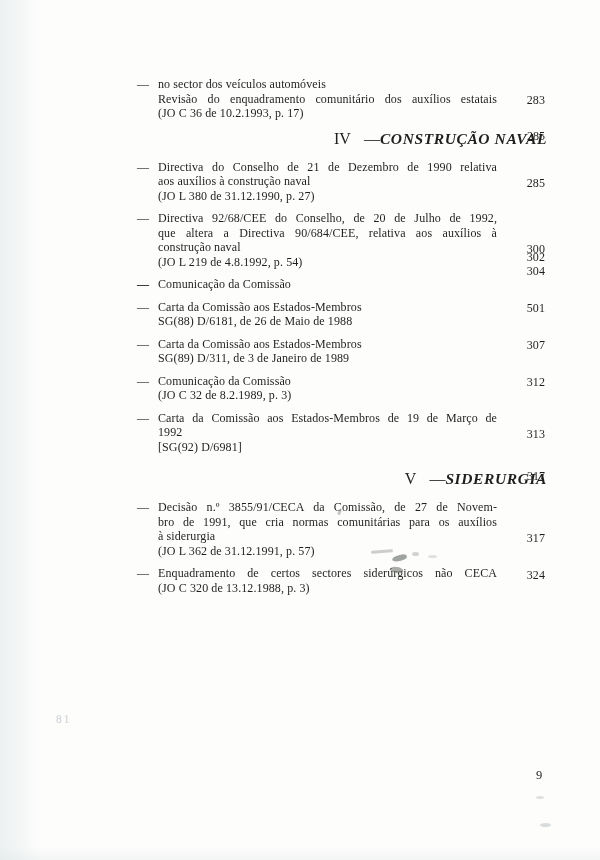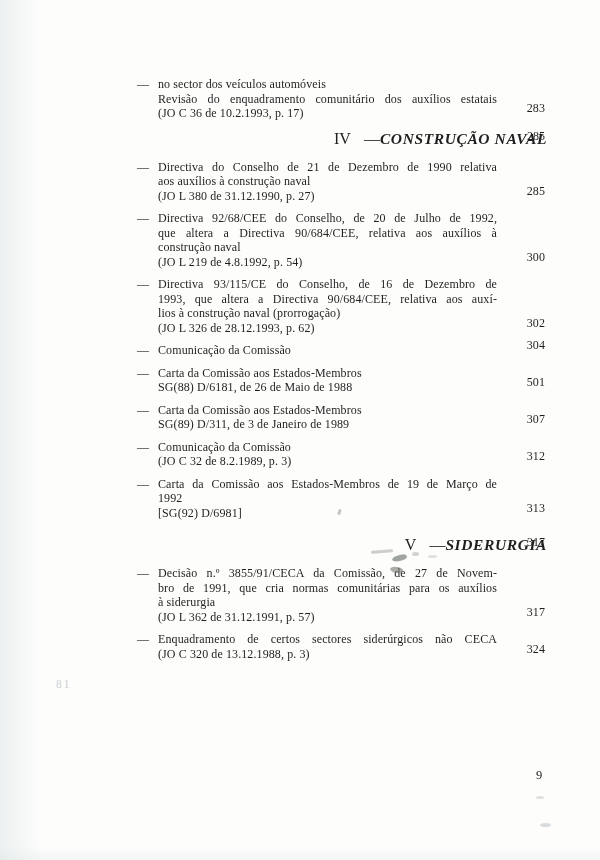--- a/index.html
+++ b/index.html
@@ -36,21 +36,21 @@
     line-height: 14.5px;
     letter-spacing: 0.1px;
   }
   .toc-item .dash {
     position: absolute; left: 40px; top: 0;
   }
   .toc-item .lines { width: 339px; }
   .line { text-align: left; }
   .line.j { text-align: justify; text-align-last: justify; }
   .pagenum {
-    position: absolute; right: 2px; bottom: 5px;
+    position: absolute; right: 2px; bottom: 13px;
     font-size: 12px;
   }
   
   .toc-section {
     position: relative;
     margin: 7px 0 11px 0;
     font-size: 16px;
     line-height: 20px;
     white-space: nowrap;
     text-align: right;
@@ -67,21 +67,21 @@
   .sec-page {
     position: absolute; right: 2px; bottom: 3px;
     font-size: 12px; font-weight: normal; font-style: normal;
   }
   
   .folio {
     position: absolute; left: 536px; top: 768px;
     font-size: 12.5px;
   }
   .bleed-81 {
-    position: absolute; left: 56px; top: 678px;
+    position: absolute; left: 56px; top: 713px;
     color: #c8ced2;
     font-size: 11.5px;
     letter-spacing: 2px;
     filter: blur(0.4px);
   }
   .smudge { position: absolute; pointer-events: none; }
   .sm1 { left: 371px; top: 550px; width: 22px; height: 3px; background:#9aa099; opacity:.5; border-radius:2px; transform: rotate(-4deg); }
   .sm2 { left: 392px; top: 555px; width: 15px; height: 6px; background:#6e746e; opacity:.65; border-radius:60% 40% 50% 50%; transform: rotate(-12deg); }
   .sm3 { left: 412px; top: 552px; width: 7px;  height: 4px; background:#8d938d; opacity:.4; border-radius:50%; }
   .sm4 { left: 390px; top: 567px; width: 13px; height: 6px; background:#75786f; opacity:.6; border-radius:50% 50% 40% 60%; transform: rotate(8deg); }
@@ -122,26 +122,20 @@
           <div class="lines">
             <div class="line j">Directiva 92/68/CEE do Conselho, de 20 de Julho de 1992,</div>
             <div class="line j">que altera a Directiva 90/684/CEE, relativa aos auxílios à</div>
             <div class="line">construção naval</div>
             <div class="line">(JO L 219 de 4.8.1992, p. 54)</div>
           </div>
           <span class="pagenum">300</span>
         </div>
         <div class="toc-item">
           <span class="dash">—</span>
-          <div class="lines">
-            <div class="line j">Directiva 93/115/CE do Conselho, de 16 de Dezembro de</div>
-            <div class="line j">1993, que altera a Directiva 90/684/CEE, relativa aos auxí-</div>
-            <div class="line">lios à construção naval (prorrogação)</div>
-            <div class="line">(JO L 326 de 28.12.1993, p. 62)</div>
-          </div>
           <span class="pagenum">302</span>
         </div>
         <div class="toc-item">
           <span class="dash">—</span>
           <div class="lines">
             <div class="line">Comunicação da Comissão</div>
           </div>
           <span class="pagenum">304</span>
         </div>
         <div class="toc-item">

